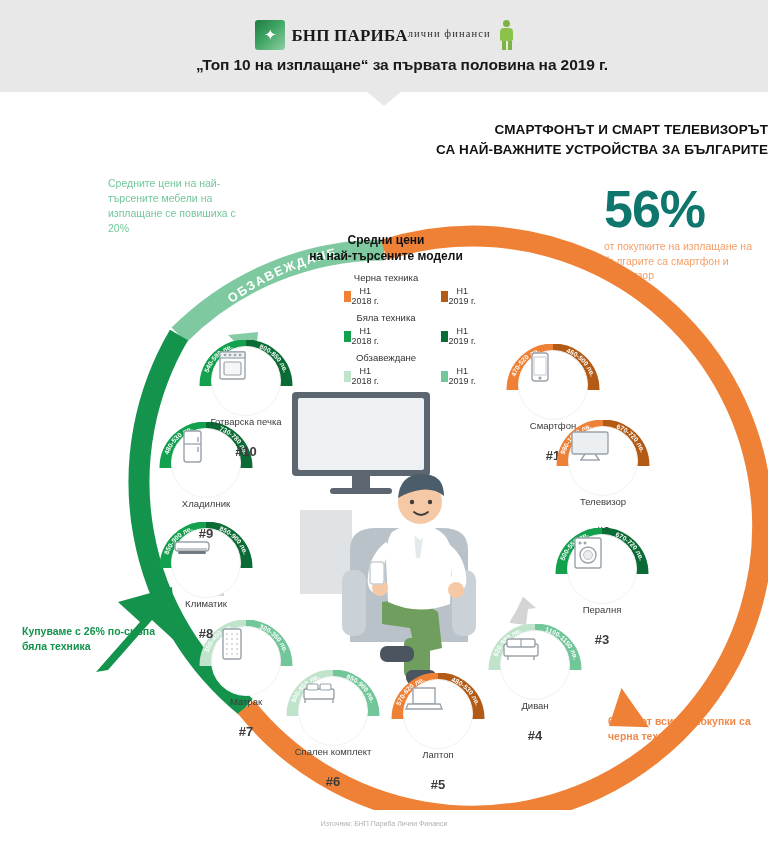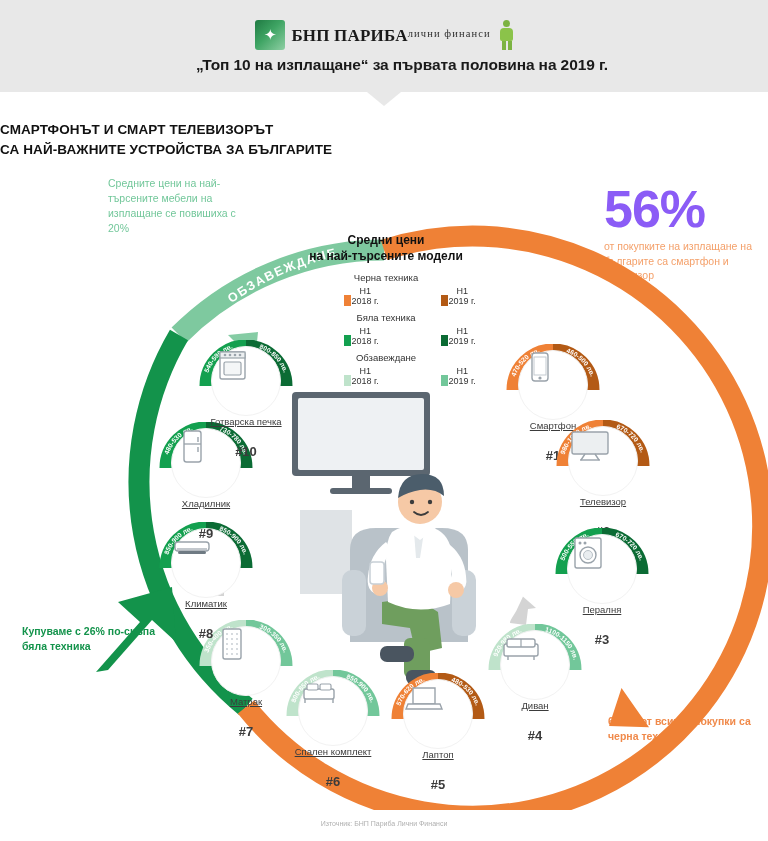--- a/index.html
+++ b/index.html
@@ -60,36 +60,36 @@
   }
   .header-notch {
     position: absolute; left: 50%; top: 92px; transform: translateX(-50%);
     width: 0; height: 0;
     border-left: 17px solid transparent; border-right: 17px solid transparent;
     border-top: 14px solid #e8e8e8;
   }
 
   
   .main-headline {
-    position: absolute; left: 0; top: 120px; width: 768px; text-align: left;
+    position: absolute; left: 0; top: 120px; width: 768px; text-align: right;
     font-size: 13.5px; font-weight: bold; color: #111; line-height: 1.45;
     letter-spacing: .1px;
   }
 
   
   .ann {
     position: absolute; font-size: 10.5px; line-height: 1.42;
   }
   .ann-furniture { left: 108px; top: 176px; width: 150px; color: #72c79a; }
   .ann-white     { left: 22px;  top: 624px; width: 140px; color: #13934b; font-weight: bold; }
   .ann-black     { left: 608px; top: 714px; width: 150px; color: #f08a4b; font-weight: bold; }
 
   .pct-block { position: absolute; left: 604px; top: 186px; width: 164px; }
   .pct-number {
-    font-size: 52px; font-weight: bold; color: #8b5cf6; line-height: .92;
+    font-size: 52px; font-weight: bold; color: #0f766e; line-height: .92;
     letter-spacing: -1px;
   }
   .pct-caption {
     margin-top: 5px; font-size: 10.5px; line-height: 1.4; color: #f4a06a;
   }
 
   
   .stage { position: absolute; left: 0; top: 150px; width: 768px; height: 660px; }
   .stage svg { position: absolute; left: 0; top: 0; }
 
@@ -99,35 +99,35 @@
   }
   .legend-title {
     font-size: 12px; font-weight: bold; color: #111; line-height: 1.35;
     margin-bottom: 8px;
   }
   .legend-group { margin-bottom: 6px; }
   .legend-group-name {
     font-size: 9.5px; color: #333; margin-bottom: 3px;
   }
   .legend-row { display: flex; justify-content: center; gap: 14px; }
-  .legend-item { display: flex; align-items: flex-end; gap: 0; padding-left: 48px; }
+  .legend-item { display: flex; align-items: center; gap: 0; padding-left: 48px; }
   .legend-swatch { width: 11px; height: 11px; display: inline-block; }
   .legend-label { font-size: 9px; color: #333; }
 
   
   .node { position: absolute; width: 112px; height: 104px; text-align: center; }
   .node .disc {
     position: absolute; left: 50%; top: 6px; transform: translateX(-50%);
     width: 70px; height: 70px; border-radius: 50%;
     background: #ffffff; border: 1px solid #f2f2f2;
     display: flex; align-items: center; justify-content: center;
   }
   .node .name {
     position: absolute; left: 0; top: 76px; width: 112px;
-    font-size: 9.5px; color: #3b3b3b; text-decoration: underline;
+    font-size: 9.5px; color: #3b3b3b;
   }
   .node .rank {
     position: absolute; left: 0; top: 104px; width: 112px;
     font-size: 13px; font-weight: bold; color: #3b3b3b;
   }
   .node-values { position: absolute; left: 0; top: 0; width: 112px; height: 86px; }
 
   .source {
     position: absolute; left: 0; top: 820px; width: 768px; text-align: center;
     font-size: 7px; color: #b0b0b0;

